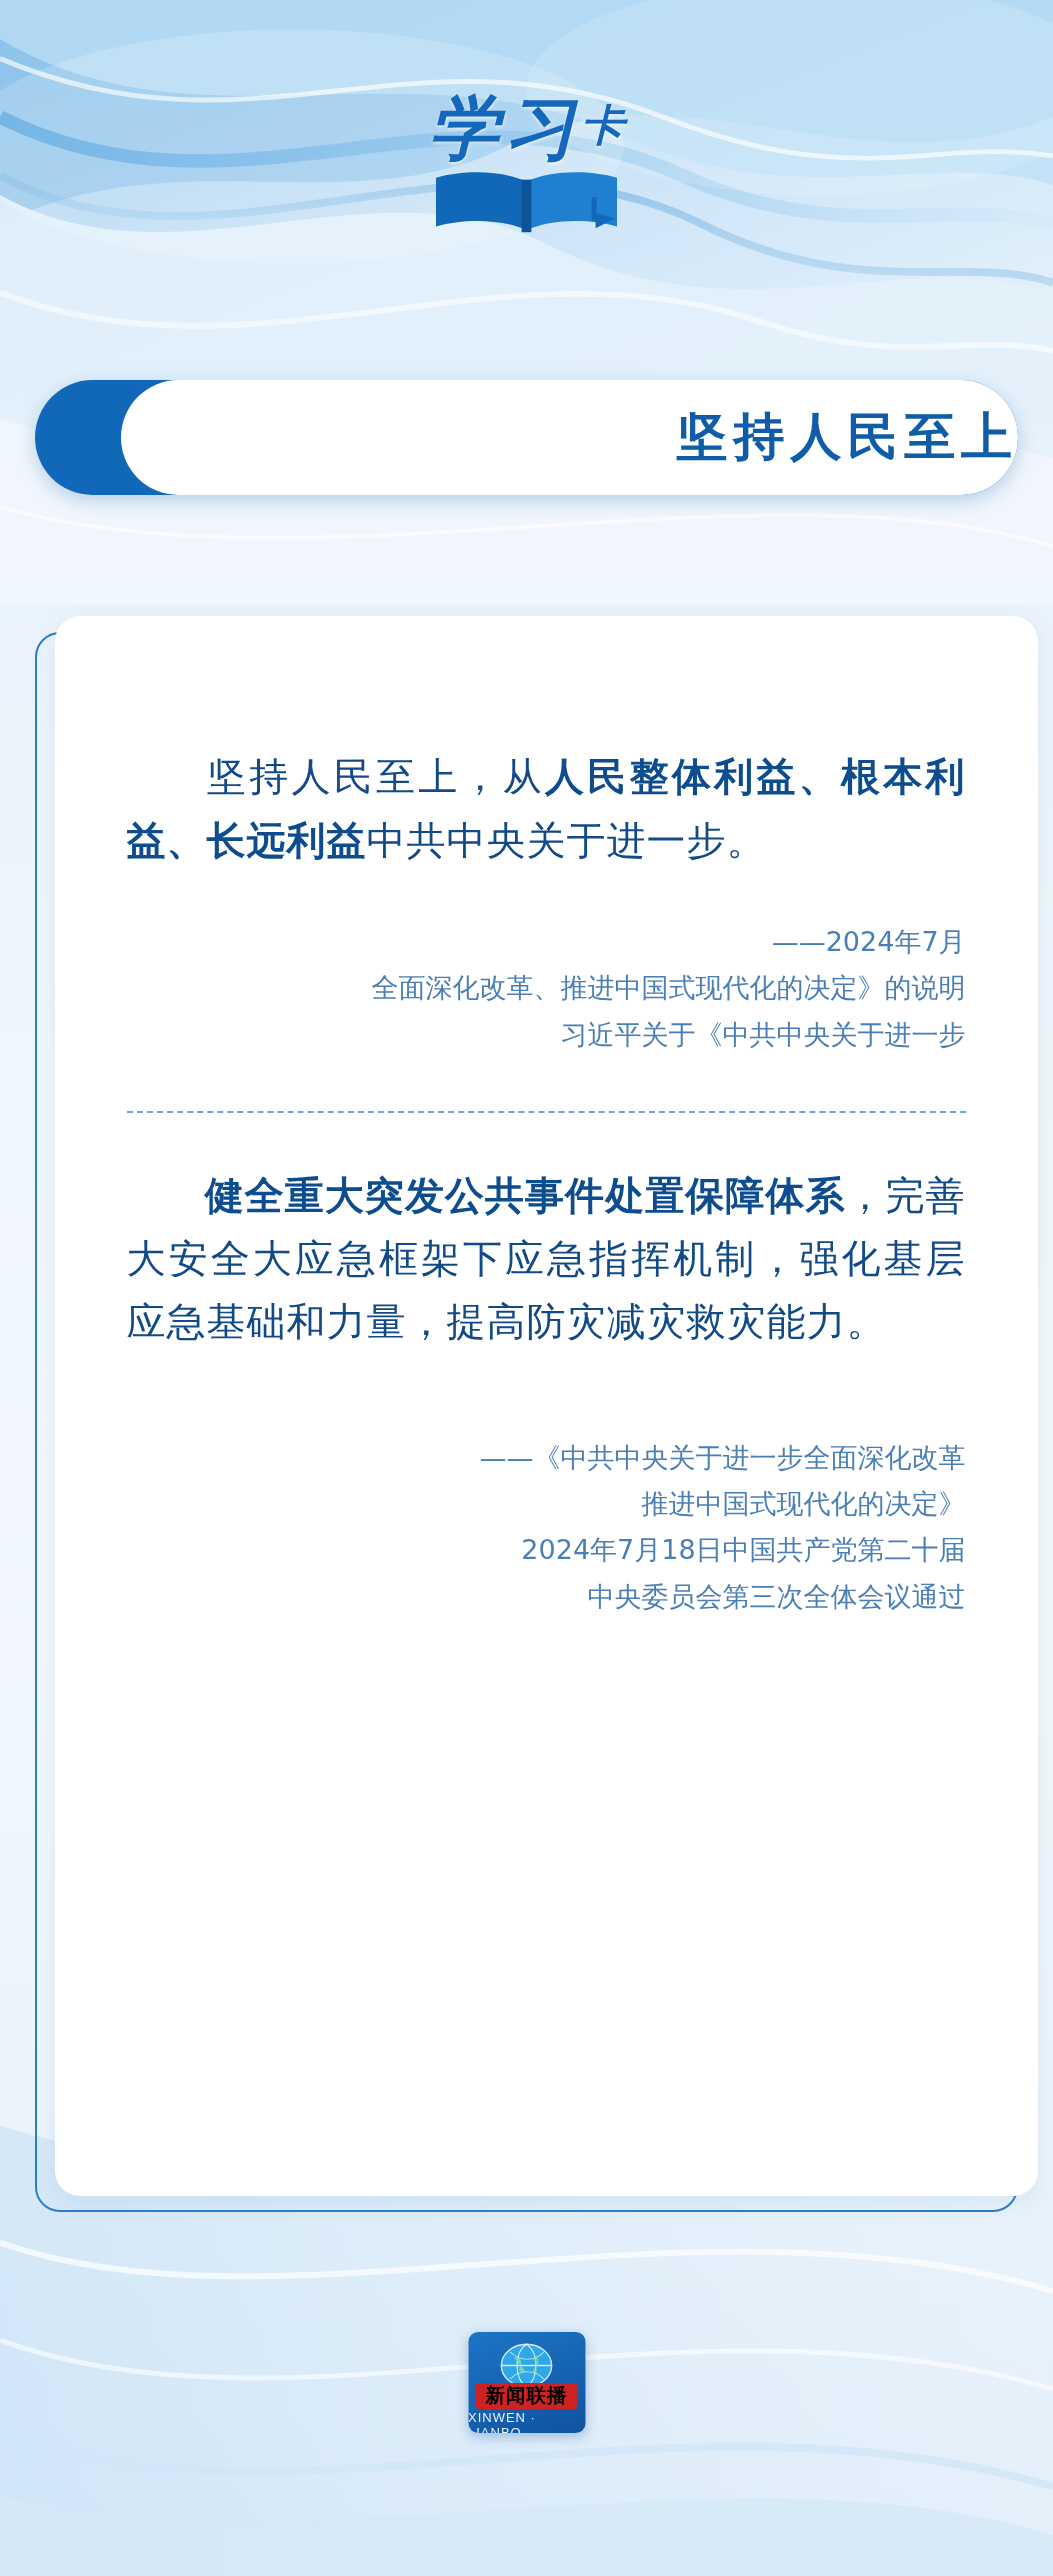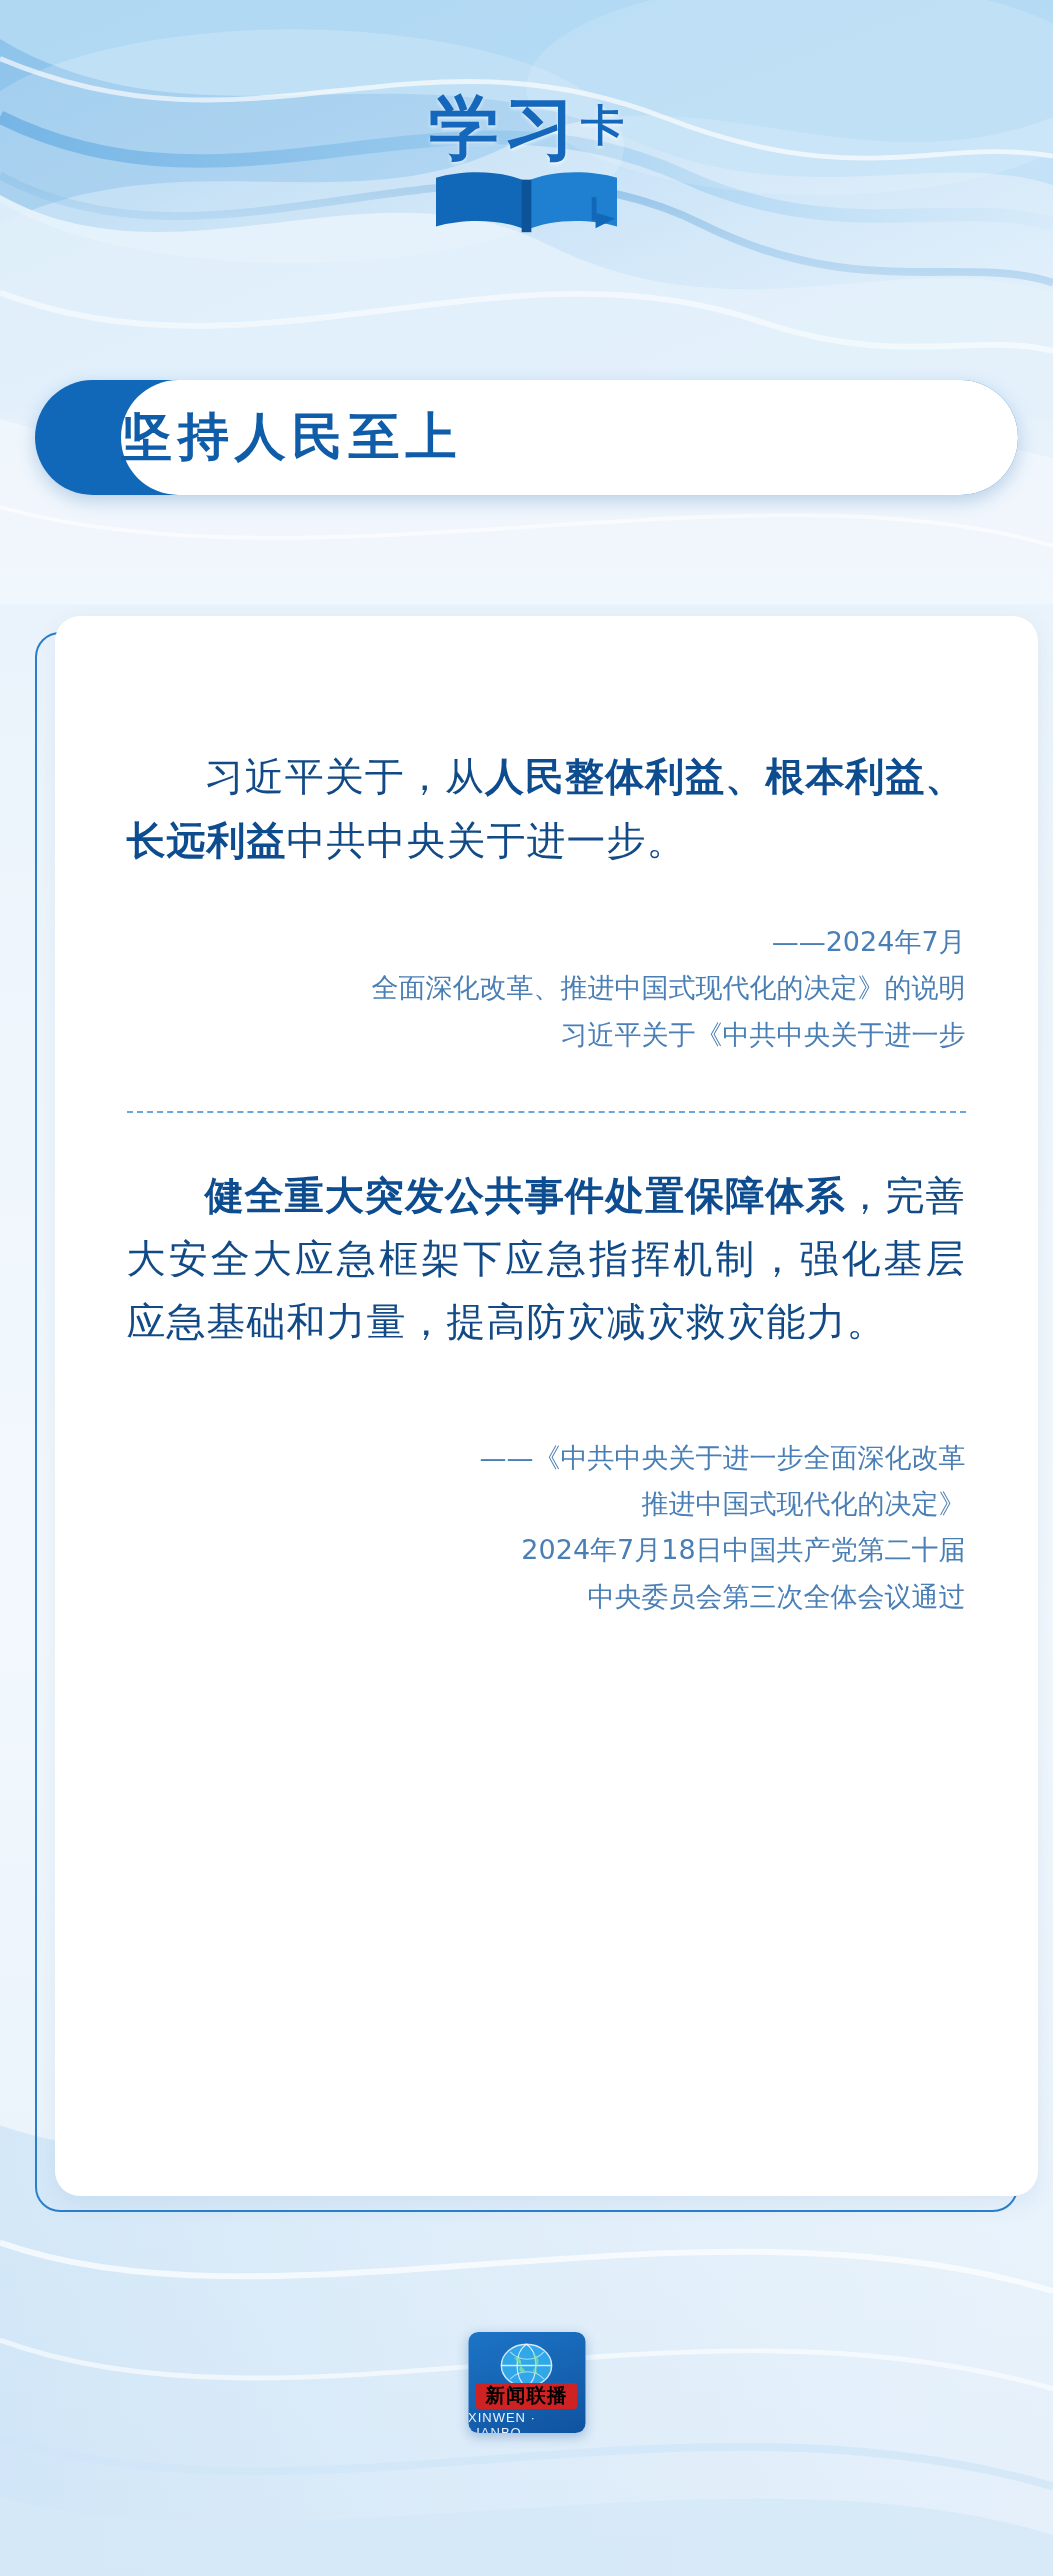--- a/index.html
+++ b/index.html
@@ -46,20 +46,21 @@
     left: 50%;
     top: 94px;
     transform: translateX(-50%);
     width: 293px;
     text-align: center;
   }
   .logo-text {
     font-family: "Liberation Serif", serif;
     font-size: 70px;
     font-weight: bold;
+    font-style: italic;
     color: #1567bb;
     letter-spacing: 5.9px;
     line-height: 1;
     text-shadow: 0 2px 3.9px rgba(255,255,255,0.65);
   }
   .logo-text .small-char {
     font-size: 43px;
     vertical-align: 11.7px;
     letter-spacing: 0;
   }
@@ -88,21 +89,21 @@
   .title-bar-inner {
     position: absolute;
     left: 86px;
     top: 0;
     width: 897px;
     height: 115px;
     background: #ffffff;
     border-radius: 58px;
     display: flex;
     align-items: center;
-    justify-content: flex-start;
+    justify-content: flex-end;
   }
   .title-text {
     font-family: "DejaVu Sans", "Liberation Sans", sans-serif;
     font-size: 51px;
     font-weight: bold;
     color: #0f5ca8;
     letter-spacing: 5.9px;
   }
 
   
@@ -287,21 +288,21 @@
     <div class="title-bar-bg"></div>
     <div class="title-bar-inner">
       <span class="title-text">坚持人民至上</span>
     </div>
   </div>
 
   <div class="card">
     <div class="card-inner">
 
       <p class="quote-body">
-        <span class="indent"></span><span>习近平关于，从</span><b>人民整体利益、根本利益、长远利益</b><span>中共中央关于进一步。</span>
+        <span class="indent"></span><span>坚持人民至上，从</span><b>人民整体利益、根本利益、长远利益</b><span>中共中央关于进一步。</span>
       </p>
 
       <div class="source">
         <div>——2024年7月</div>
         <div>全面深化改革、推进中国式现代化的决定》的说明</div>
         <div>习近平关于《中共中央关于进一步</div>
       </div>
 
       <div class="divider"></div>
 

